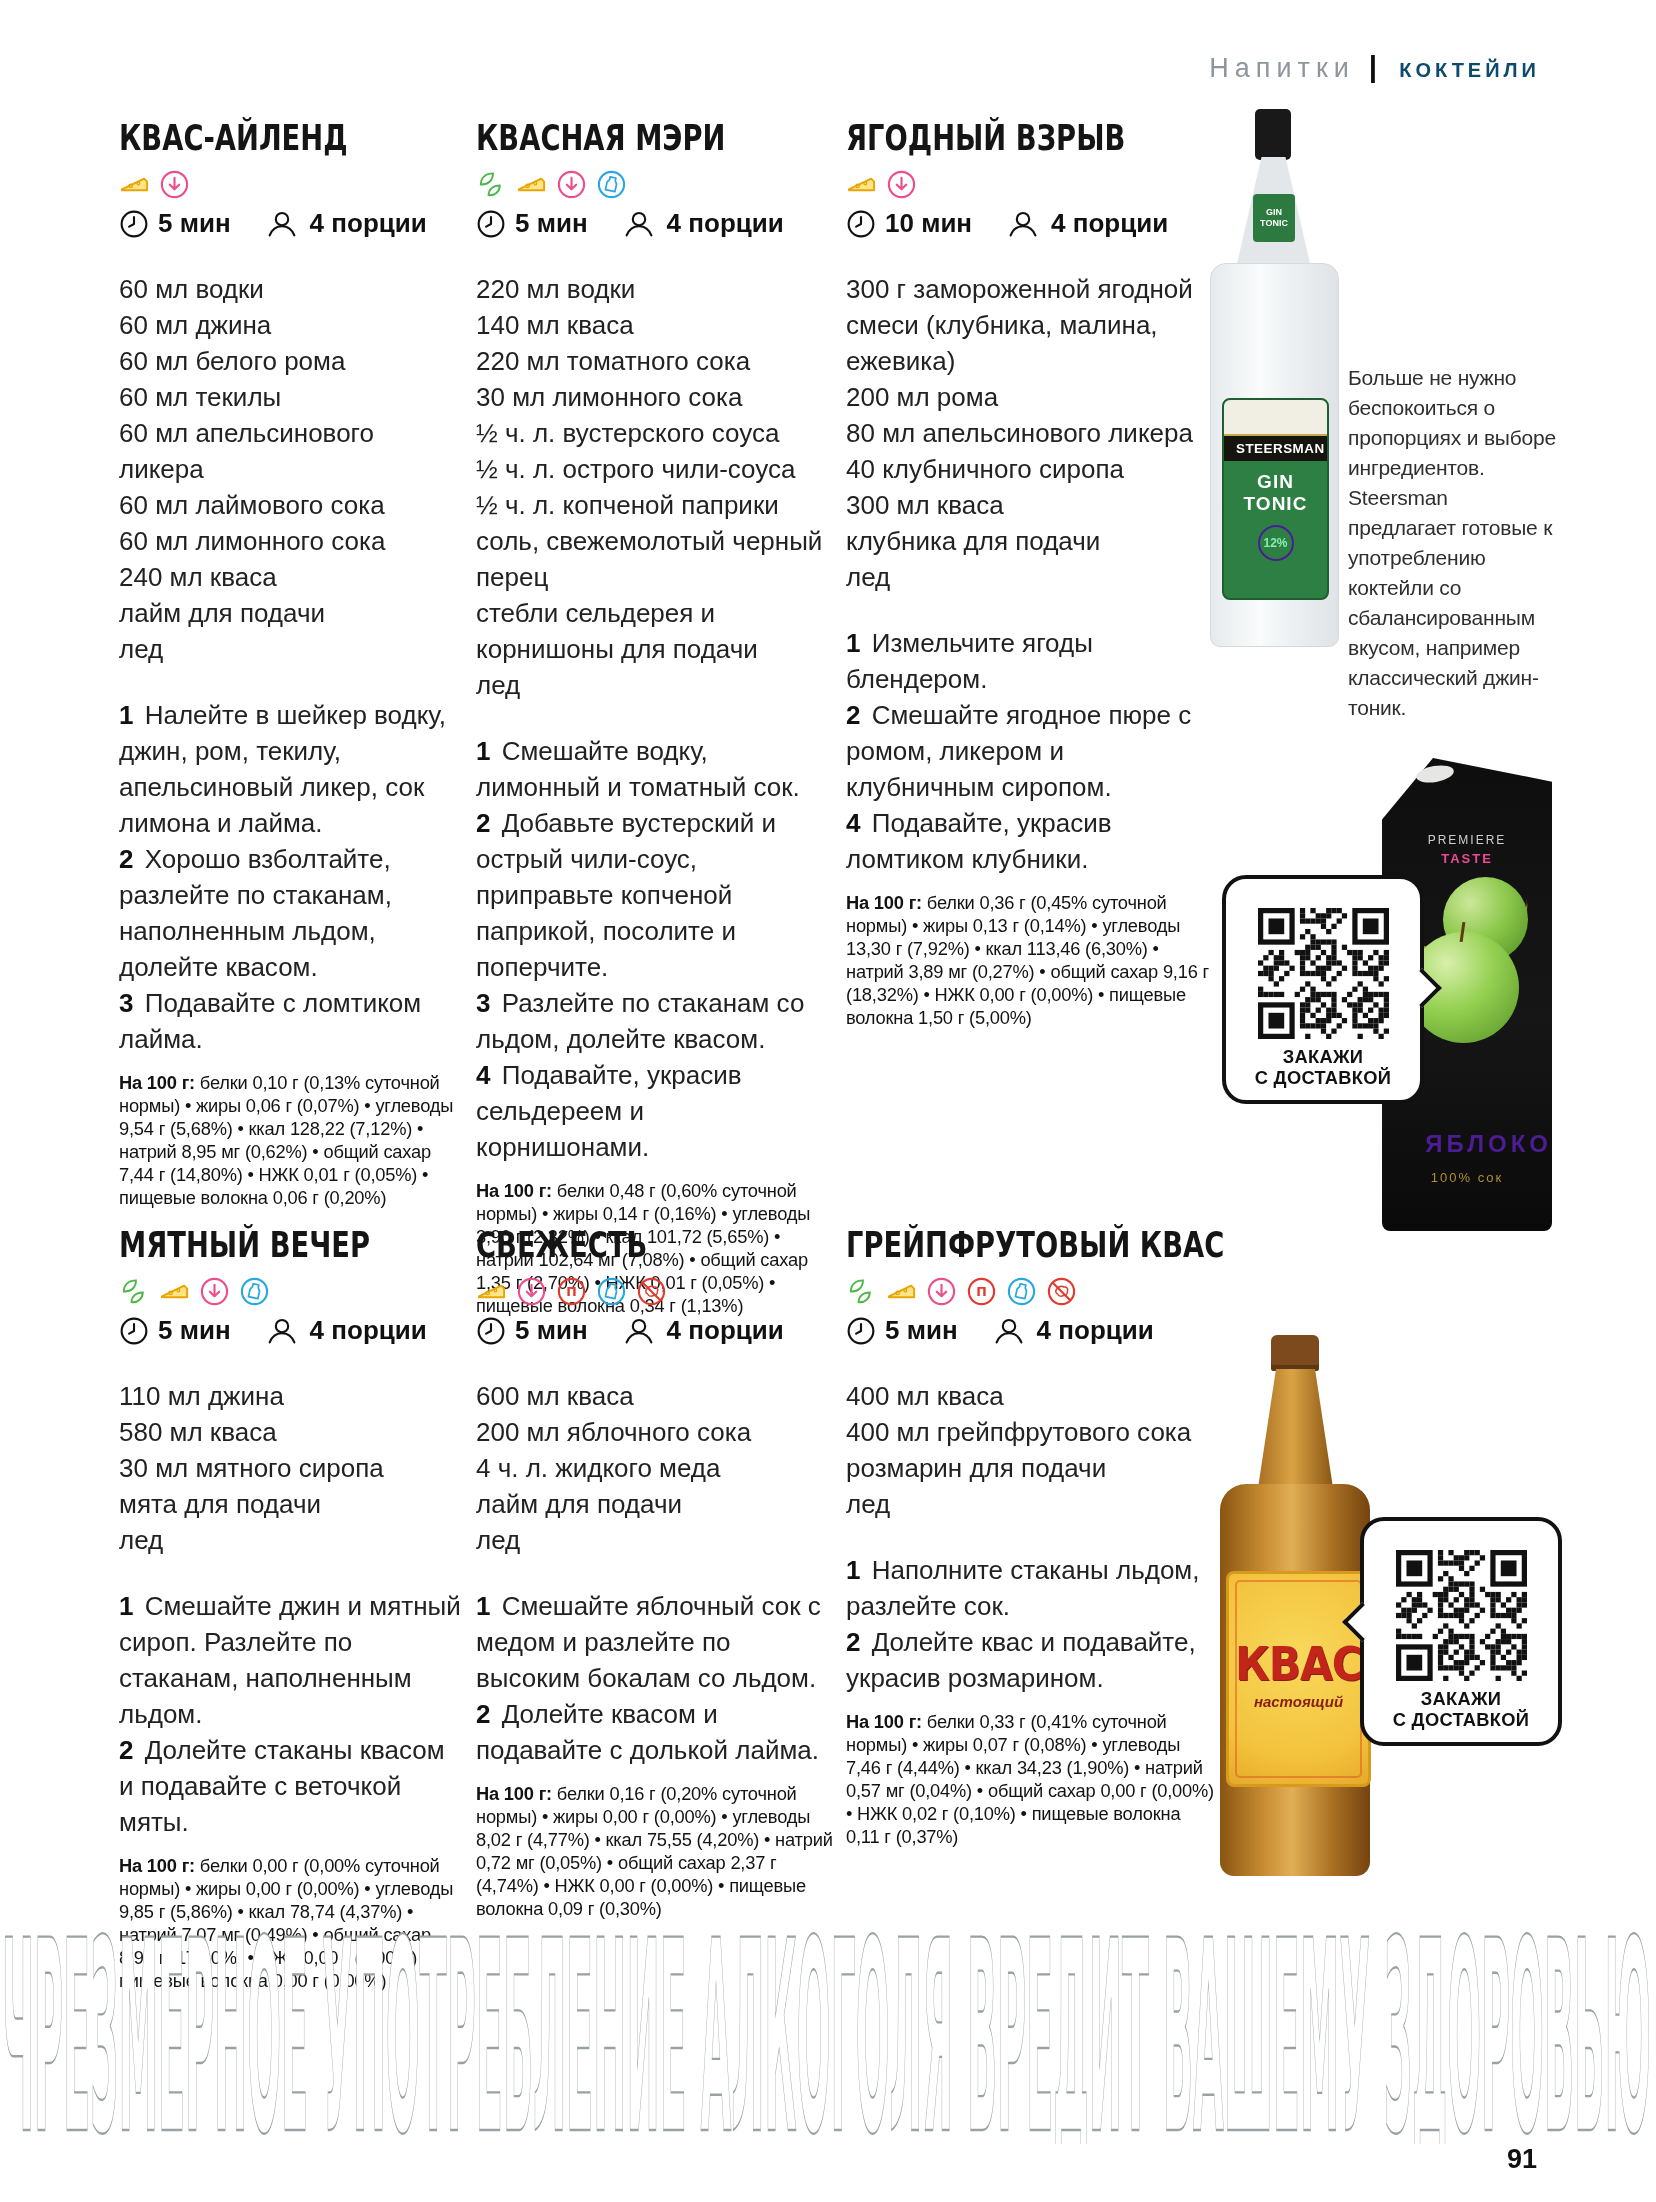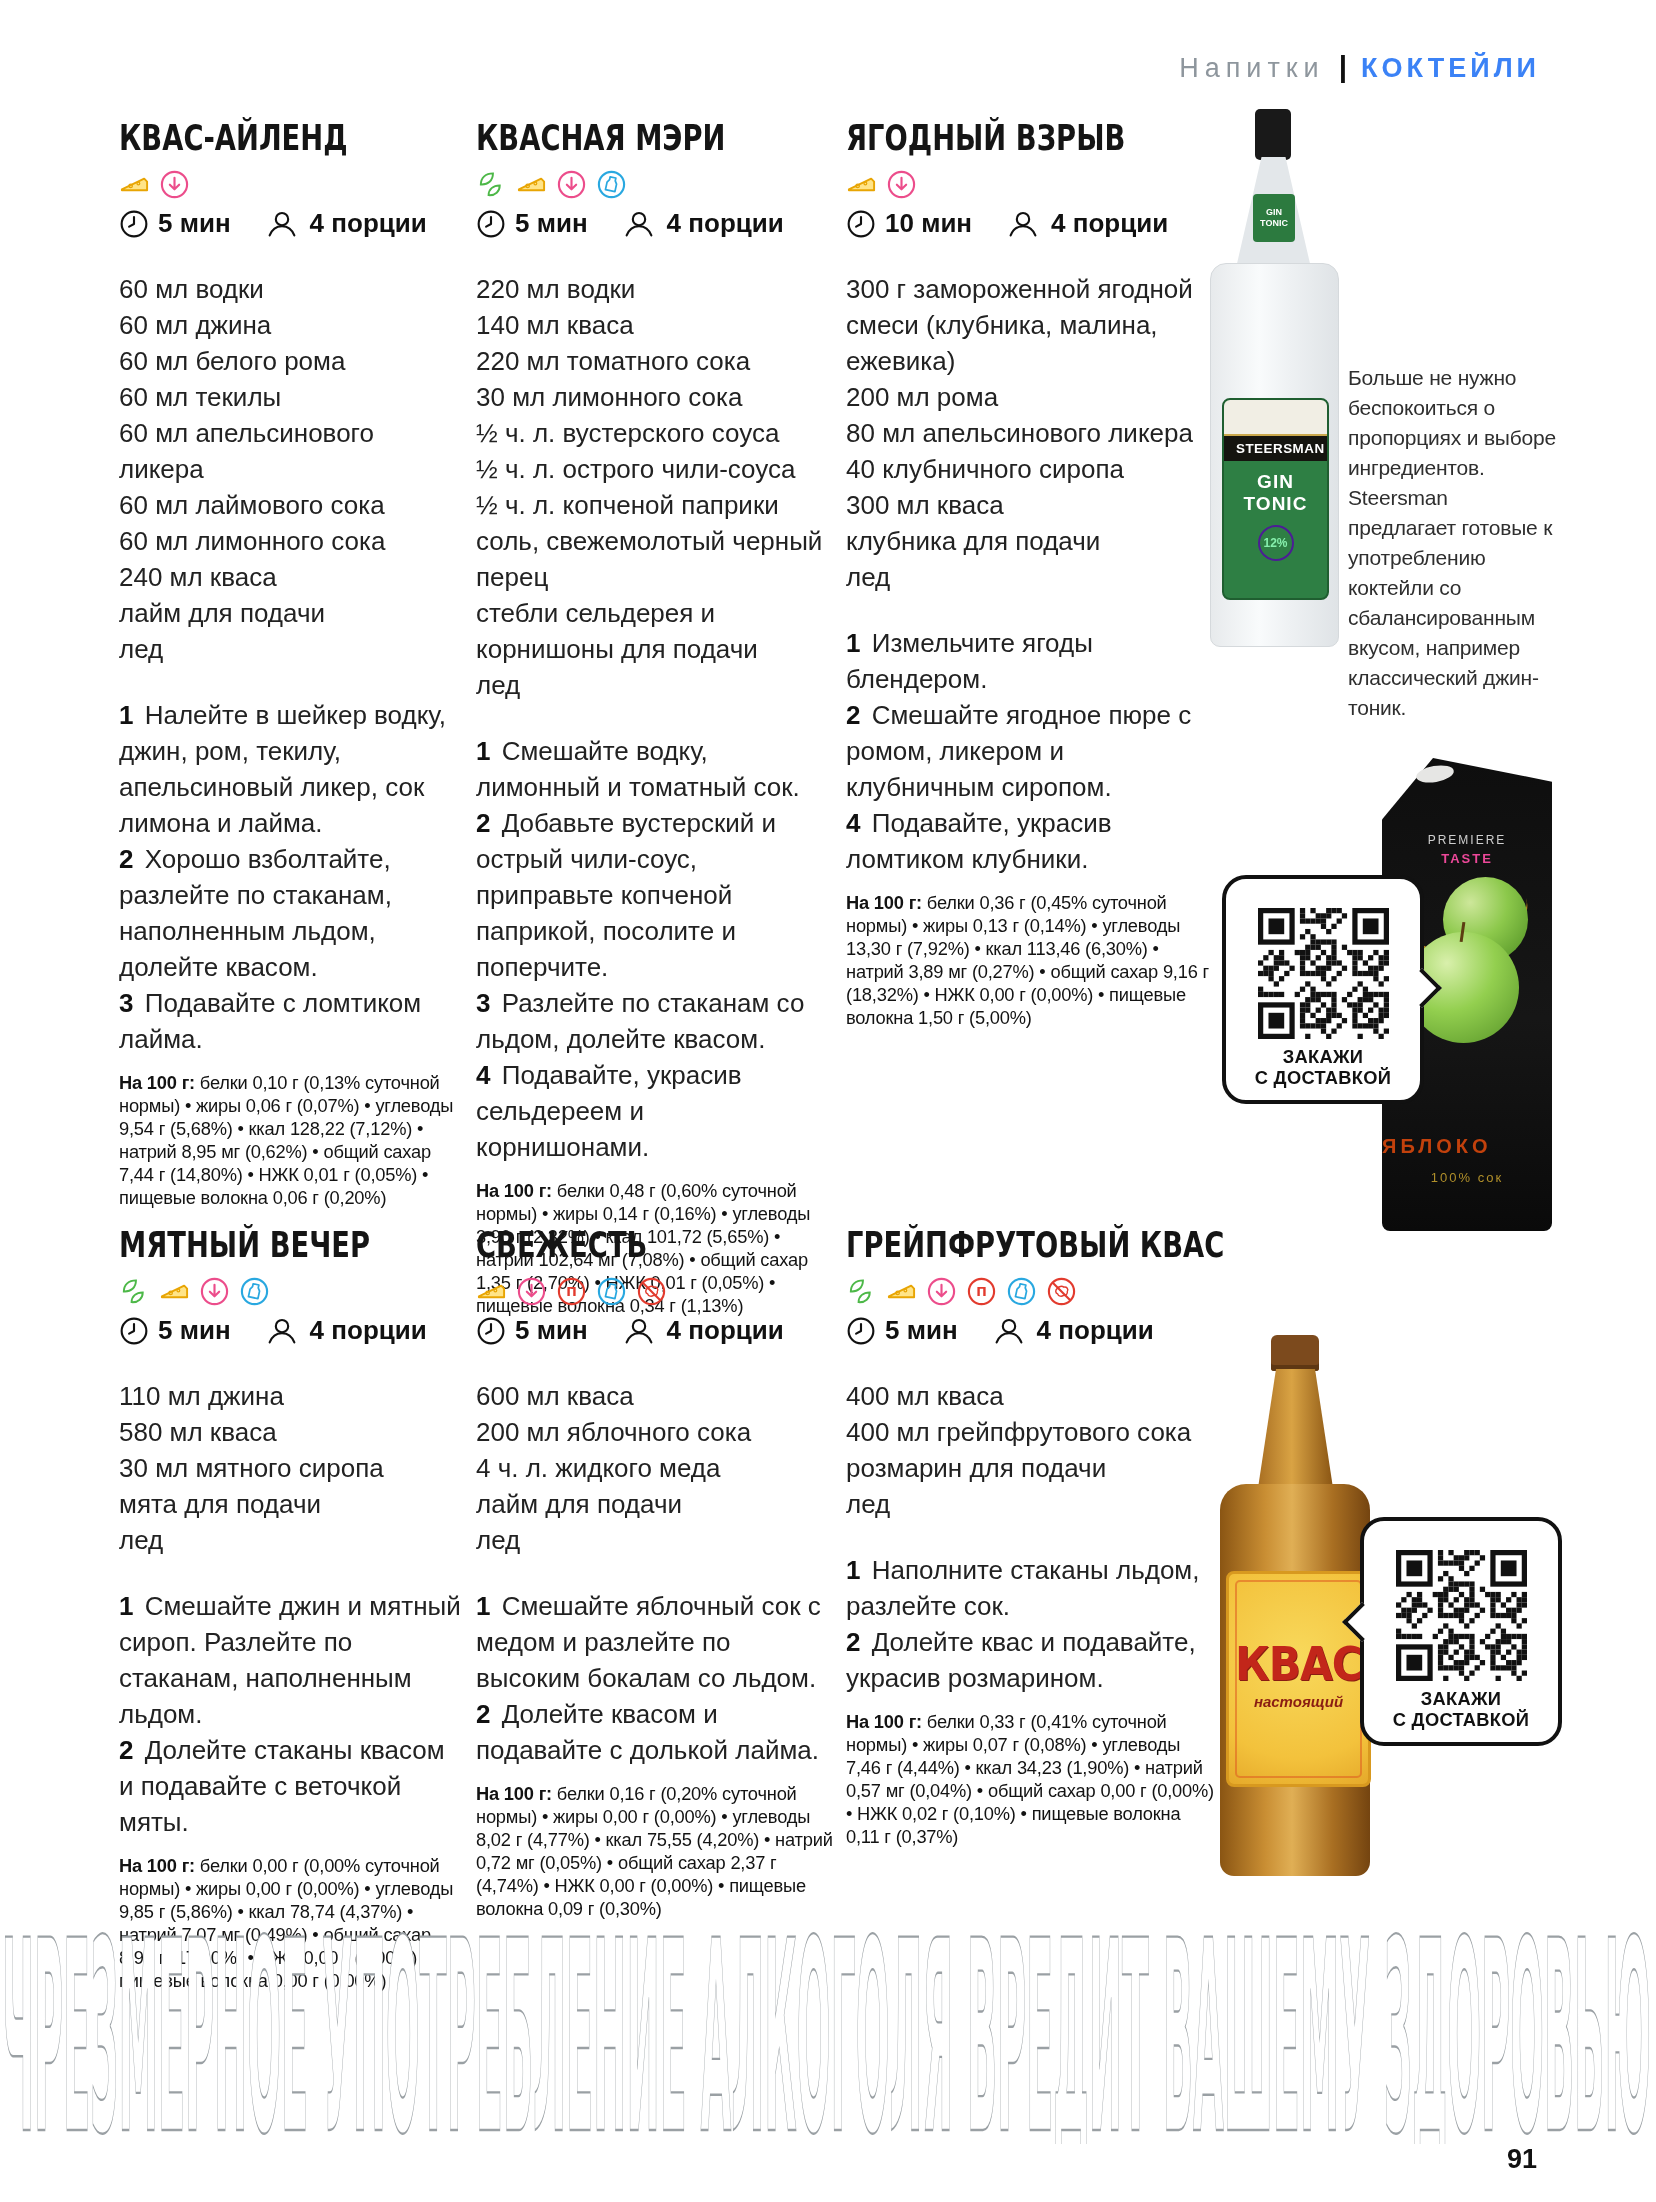--- a/index.html
+++ b/index.html
@@ -3,21 +3,21 @@
 <meta charset="utf-8">
 <style>
   html,body{margin:0;padding:0;background:#ffffff;}
   .page{position:relative;width:1656px;height:2203px;background:#fff;overflow:hidden;
         font-family:"Liberation Sans",sans-serif;color:#1c1c1b;}
 
   
   .header{position:absolute;top:50px;right:116px;display:flex;align-items:baseline;gap:14px;}
   .header .section{color:#8e969d;font-size:27px;letter-spacing:6px;font-weight:400;}
   .header .divider{color:#101010;font-weight:700;font-size:30px;}
-  .header .h-title{color:#3b82f6;font-weight:800;font-size:27px;letter-spacing:4px;}
+  .header .h-title{color:#0c4a6e;font-weight:800;font-size:20px;letter-spacing:4px;margin-left:8px;}
 
   
   .recipe{position:absolute;}
   .r1{left:119px;top:117px;width:345px}
   .r2{left:476px;top:117px;width:348px}
   .r3{left:846px;top:117px;width:364px}
   .r4{left:119px;top:1224px;width:345px}
   .r5{left:476px;top:1224px;width:364px}
   .r6{left:846px;top:1224px;width:368px}
 
@@ -73,22 +73,22 @@
                 font-size:12px;letter-spacing:2px;}
   .juice .brand2{position:absolute;top:93px;width:100%;text-align:center;color:#ec4899;
                  font-size:13px;font-weight:700;letter-spacing:2px;}
   .juice .splash{position:absolute;left:28px;top:119px;width:119px;height:69px;
                  border-bottom:9px solid #c9941f;border-radius:50%;transform:rotate(-18deg);opacity:.9;}
   .juice .apple1{position:absolute;left:61px;top:119px;width:85px;height:85px;border-radius:50%;
                  background:radial-gradient(circle at 32% 30%,#cde79a,#8cc84b 45%,#5d9c2c 85%);}
   .juice .apple2{position:absolute;left:26px;top:174px;width:111px;height:111px;border-radius:50%;
                  background:radial-gradient(circle at 35% 28%,#d9f0ac,#93cf4f 45%,#629f2f 88%);}
   .juice .stem{position:absolute;left:79px;top:164px;width:3px;height:20px;background:#5c3d12;transform:rotate(8deg);}
-  .juice .flavor{position:absolute;bottom:73px;width:100%;text-align:left;color:#c2410c;
-                 font-weight:700;font-size:20px;letter-spacing:4px;}
+  .juice .flavor{position:absolute;bottom:73px;width:100%;text-align:right;color:#4c1d95;
+                 font-weight:700;font-size:24px;letter-spacing:4px;}
   .juice .sub{position:absolute;bottom:46px;width:100%;text-align:center;color:#b08f2a;
               font-size:13px;letter-spacing:2px;}
 
   
   .kvas{position:absolute;left:1212px;top:1335px;width:166px;height:550px;}
   .kvas .cap{position:absolute;left:59px;top:0;width:48px;height:36px;background:#7c4a1d;
              border-radius:6px 6px 3px 3px;box-shadow:inset 0 -6px 0 #5e3713;}
   .kvas .neck{position:absolute;left:46px;top:34px;width:75px;height:119px;
               background:linear-gradient(90deg,#a96f22,#d9a344 45%,#8a5513);
               clip-path:polygon(24% 0,76% 0,100% 100%,0 100%);}

